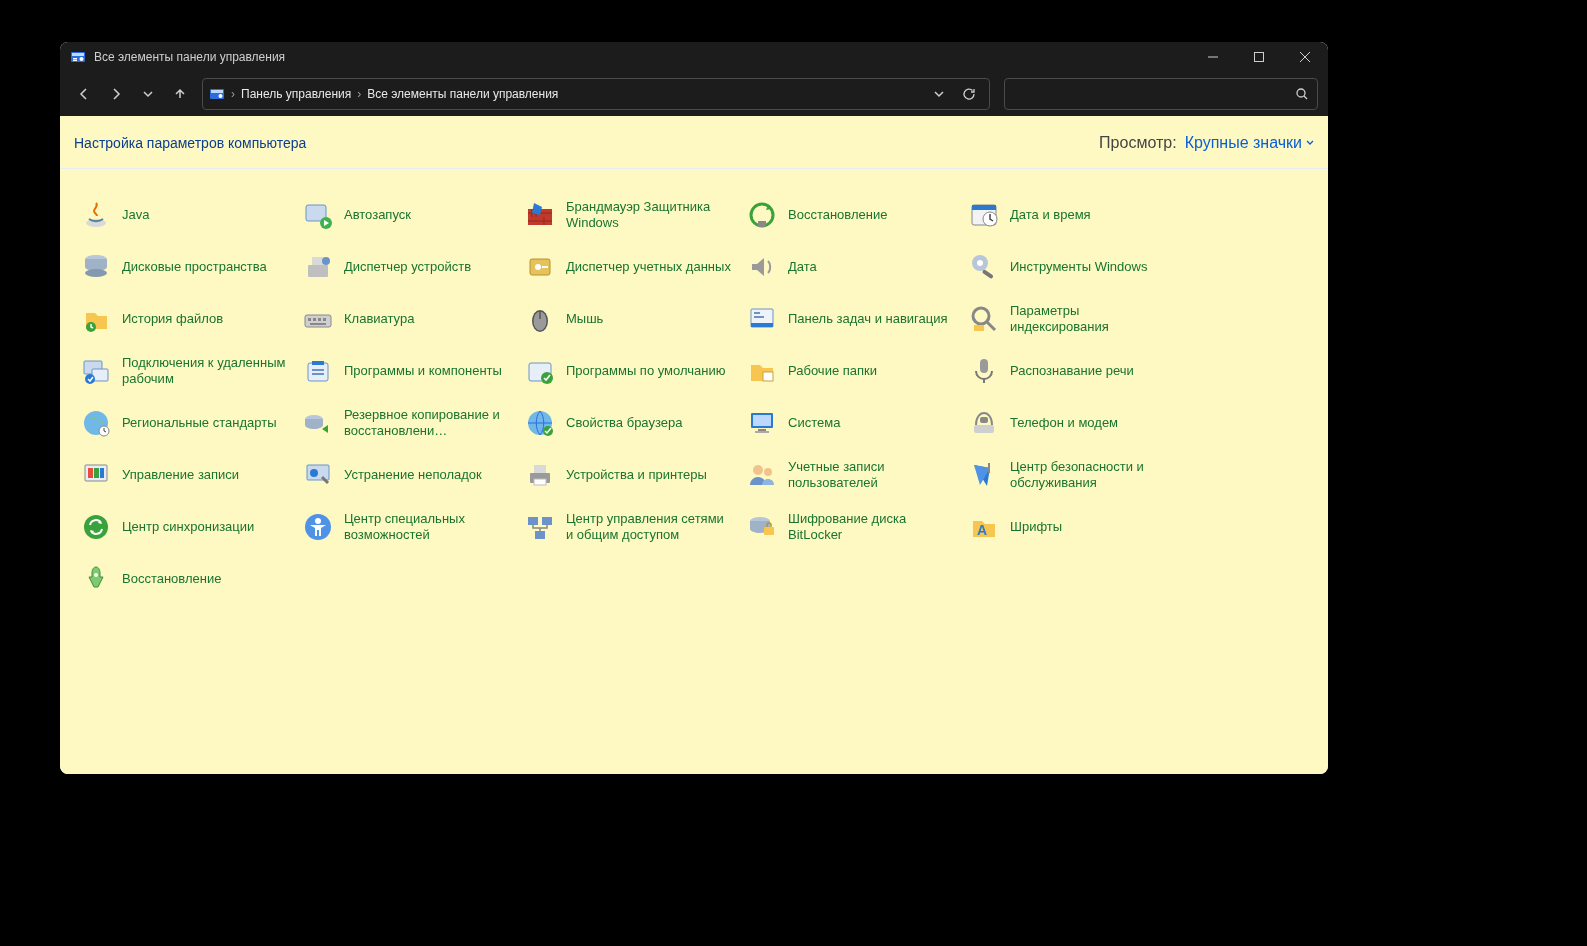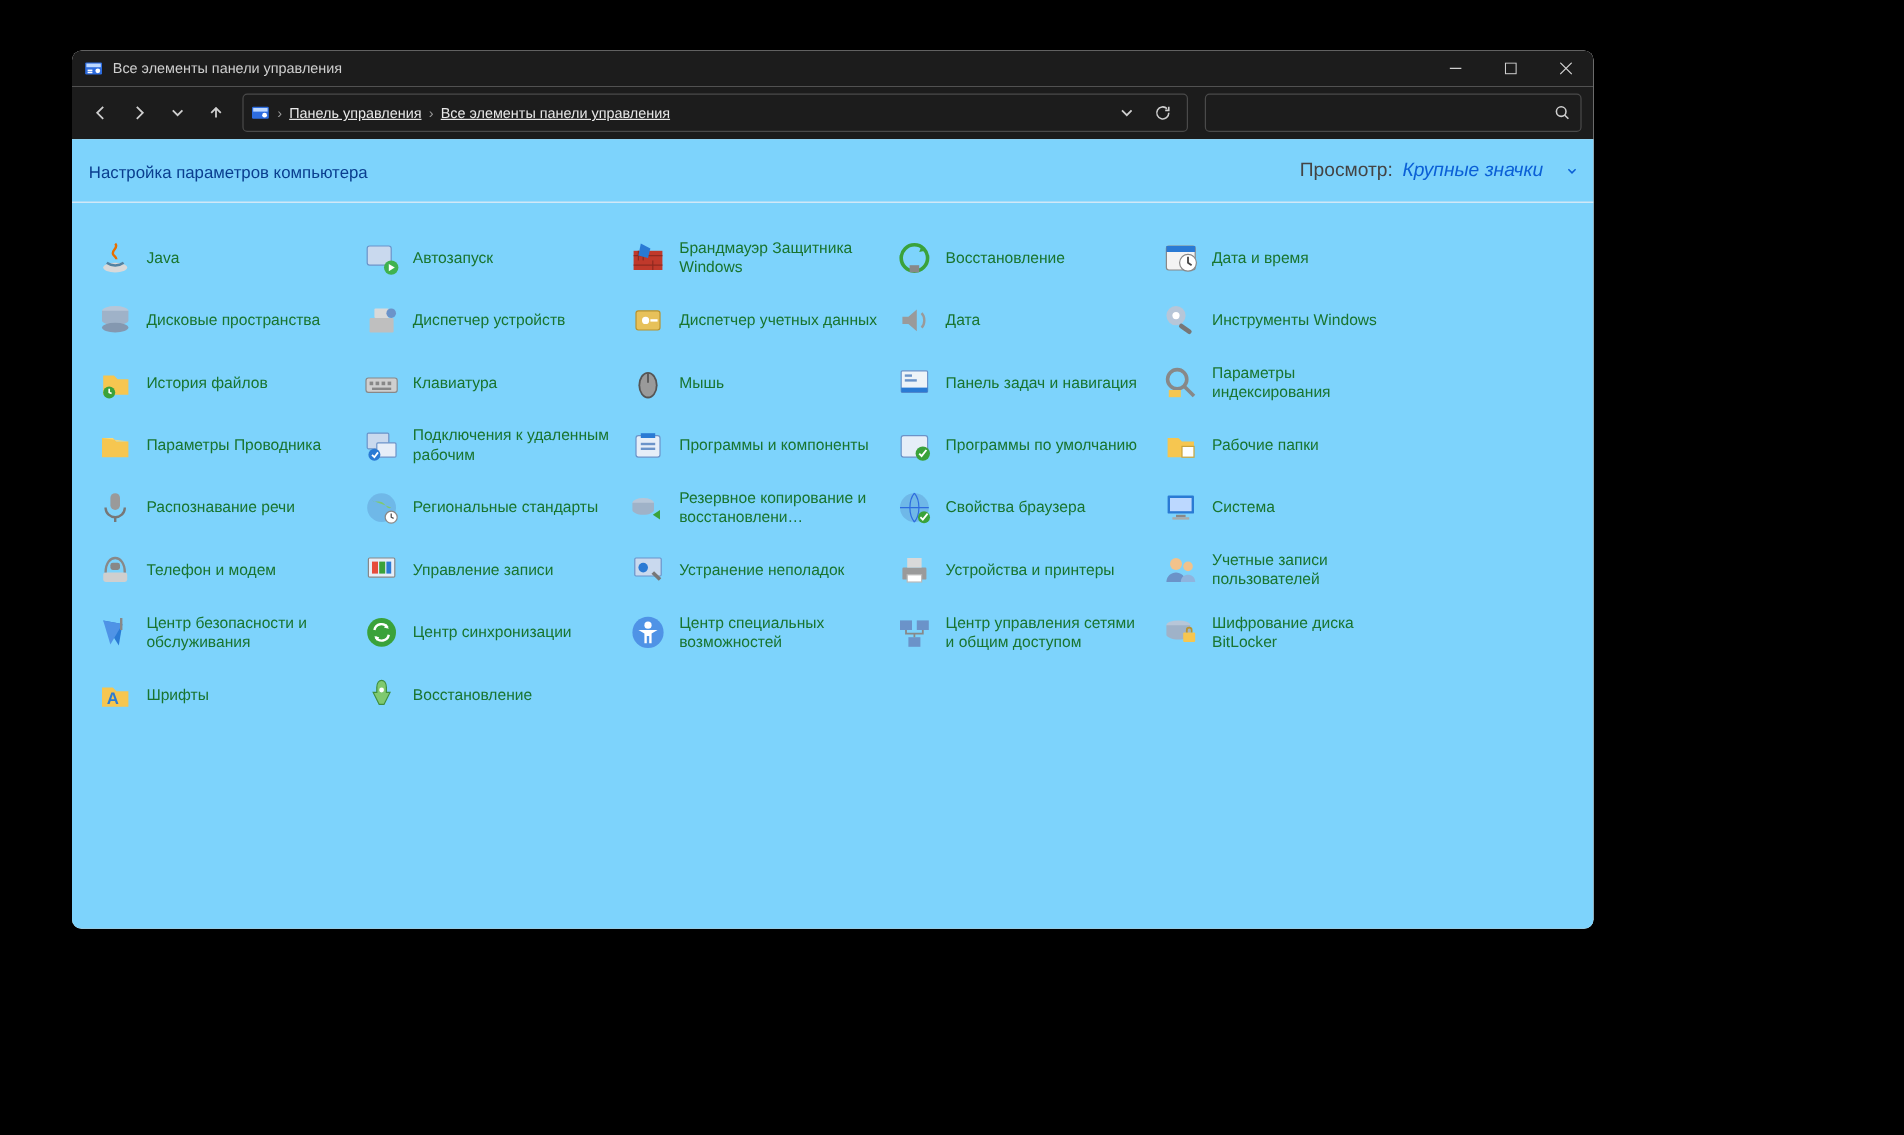--- a/index.html
+++ b/index.html
@@ -82,21 +82,20 @@
     gap: 6px;
     margin-left: 4px;
     margin-right: 10px;
     color: #e8e8e8;
   }
   .addressbar .crumb {
     display: inline-flex;
     align-items: flex-end;
     gap: 6px;
     font-size: 12px;
-    text-decoration: underline;
   }
   .addressbar .crumb-sep { color: #9a9a9a; }
   .addressbar .addr-tail {
     margin-left: auto;
     display: flex;
     align-items: center;
     gap: 2px;
   }
   .searchbox {
     width: 314px;
@@ -106,21 +105,21 @@
     background: #1c1c1c;
     display: flex;
     align-items: center;
     padding: 0 8px;
     color: #cfcfcf;
     justify-content: flex-end;
   }
   
   .content {
     flex: 1 1 auto;
-    background: #7dd3fc;
+    background: #fef9c3;
     overflow: auto;
   }
   .header-row {
     display: flex;
     align-items: center;
     padding: 18px 14px 16px 14px;
     border-bottom: 1px solid #e6edf5;
   }
   .header-row .heading {
     color: #0a3e8f;
@@ -128,21 +127,21 @@
     font-weight: 400;
   }
   .header-row .right {
     margin-left: auto;
     display: flex;
     align-items: center;
     gap: 8px;
     font-size: 16px;
   }
   .header-row .view-label { color: #444; }
-  .header-row .view-value { color: #0a5fd6; display: inline-flex; align-items: center; gap: 20px; font-style: italic; }
+  .header-row .view-value { color: #0a5fd6; display: inline-flex; align-items: center; gap: 4px; }
   
   .items {
     display: grid;
     grid-template-columns: repeat(5, 222px);
     column-gap: 0;
     row-gap: 8px;
     padding: 24px 14px 20px 14px;
   }
   .item {
     display: flex;
@@ -430,29 +429,20 @@
               <circle cx="13" cy="13" r="8" fill="none" stroke="#888" stroke-width="3"></circle>
               <path d="M19 19l8 8" stroke="#888" stroke-width="3"></path>
               <rect x="6" y="22" width="10" height="6" fill="#f6c650"></rect>
             </svg>
           </span>
     <span class="label">Параметры индексирования</span>
   </div>
         <div class="item">
     <span class="icon">
             <svg width="32" height="32" viewBox="0 0 32 32">
-              <path d="M5 10h9l3 3h10v13H5z" fill="#f6c650"></path>
-              <path d="M5 10h9l3 3h10" fill="#f9d97a"></path>
-            </svg>
-          </span>
-    <span class="label">Параметры Проводника</span>
-  </div>
-        <div class="item">
-    <span class="icon">
-            <svg width="32" height="32" viewBox="0 0 32 32">
               <rect x="4" y="6" width="18" height="13" rx="1" fill="#c9d9ee" stroke="#6b93c9"></rect>
               <rect x="12" y="14" width="16" height="12" rx="1" fill="#e6eef8" stroke="#6b93c9"></rect>
               <circle cx="10" cy="24" r="5" fill="#2a7ad4"></circle>
               <path d="M8 24l2 2 3-4" stroke="#fff" stroke-width="1.5" fill="none"></path>
             </svg>
           </span>
     <span class="label">Подключения к удаленным рабочим</span>
   </div>
         <div class="item">
     <span class="icon">

